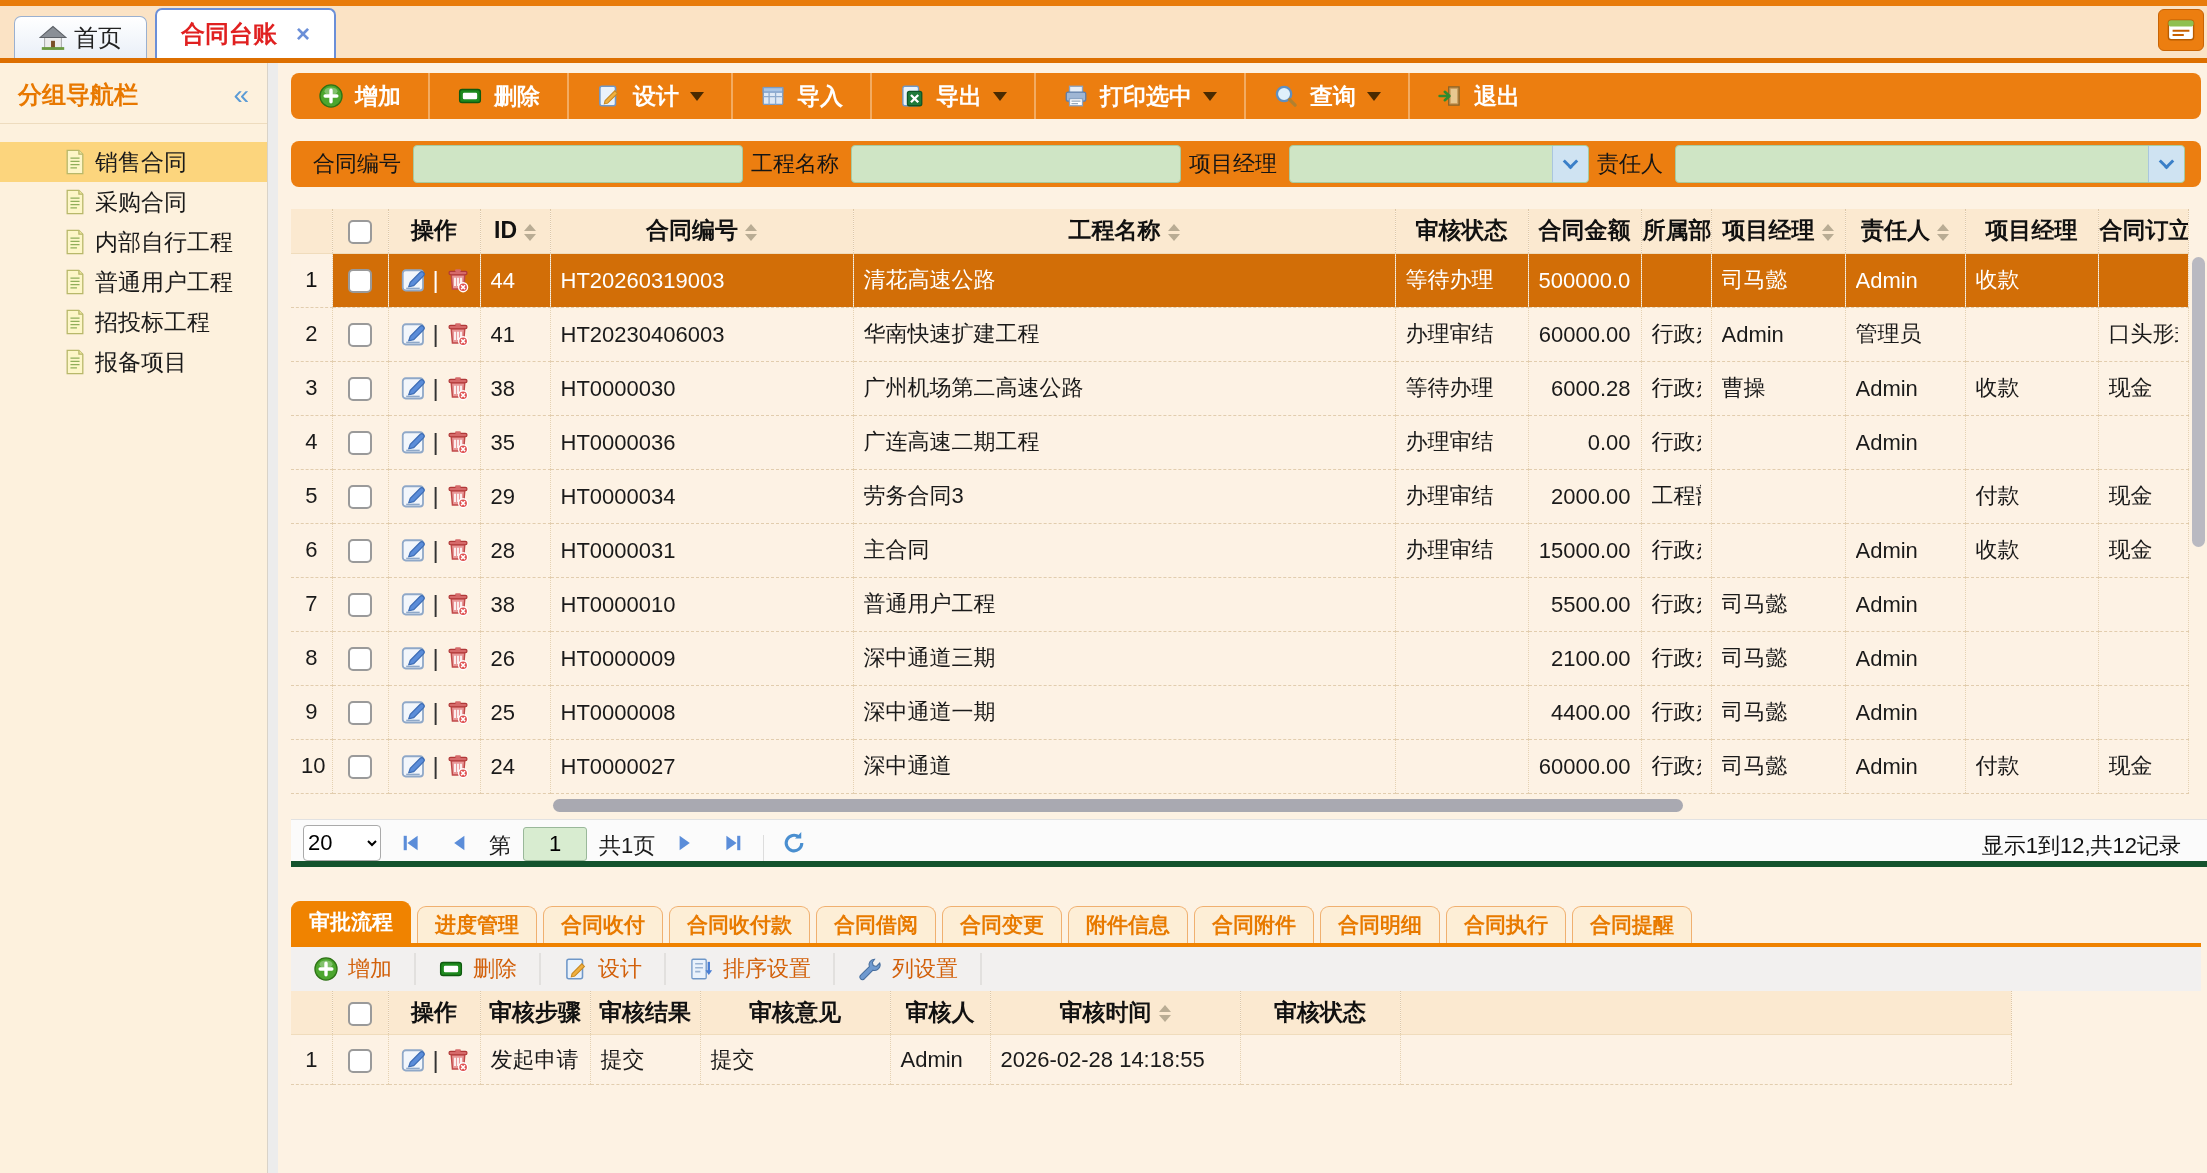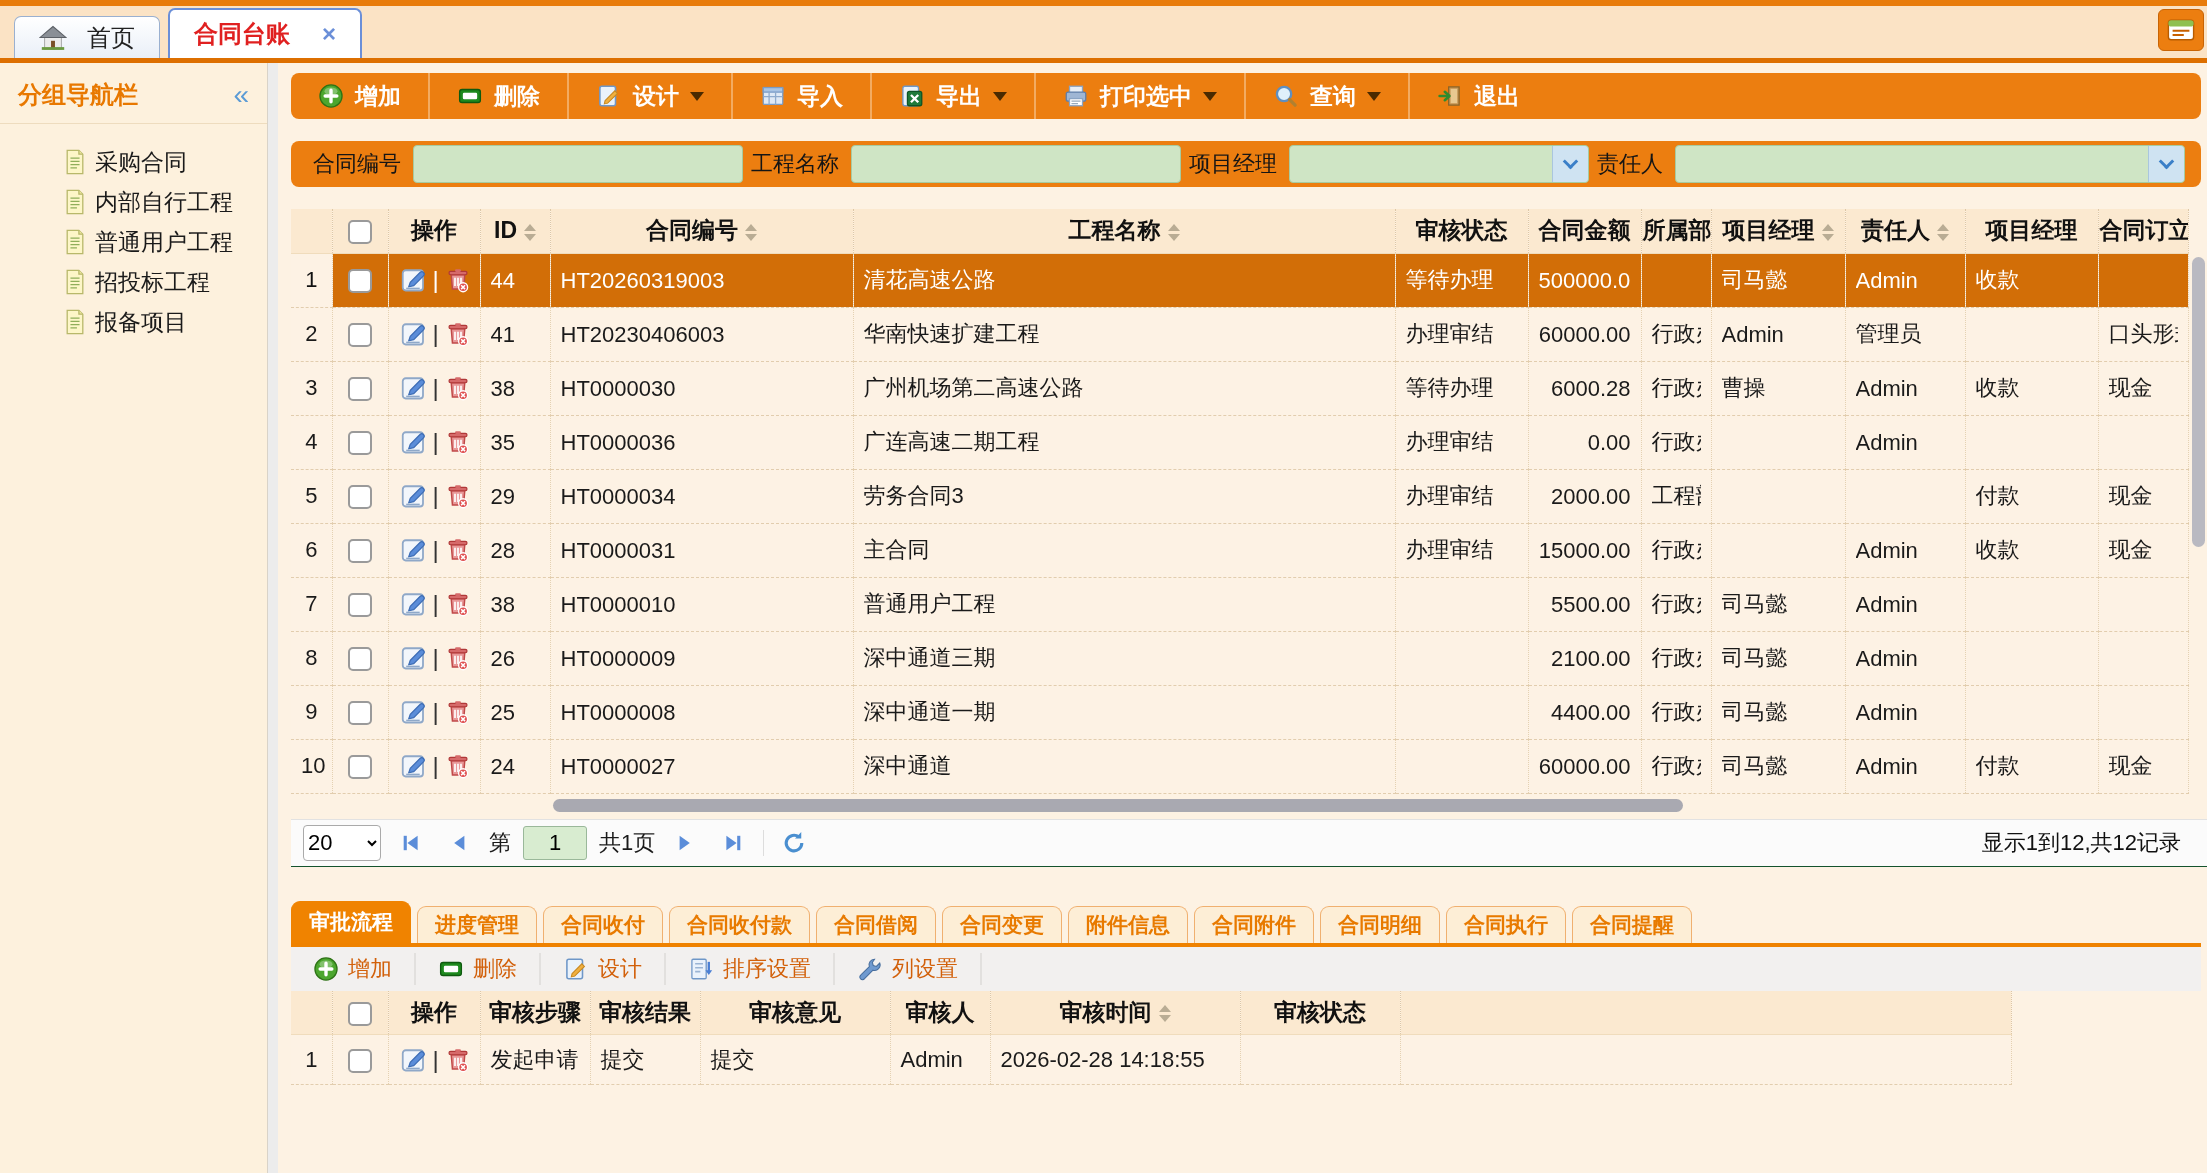--- a/index.html
+++ b/index.html
@@ -2,21 +2,21 @@
 <html><head>
 <meta charset="utf-8">
 <style>
   * { box-sizing: border-box; }
   html,body { margin:0; padding:0; width:2207px; height:1173px; overflow:hidden;
     font-family:"Liberation Sans","DejaVu Sans",sans-serif; background:#fdf2e3; color:#1a1a1a; }
 
   
   .top-strip { height:6px; background:#e87c0c; }
   .tabbar { height:52px; background:#fbe3c5; display:flex; align-items:flex-end; padding-left:14px; position:relative; }
-  .tab { height:42px; display:flex; align-items:center; gap:20px; padding:0 24px;
+  .tab { height:42px; display:flex; align-items:center; gap:7px; padding:0 24px;
     border:1px solid #9ab0d0; border-bottom:none; border-radius:7px 7px 0 0;
     background:linear-gradient(#ffffff,#e9eff8); font-size:24px; color:#222; margin-right:8px; cursor:default; }
   .tab.active { background:#fff; border:2px solid #6b8fd8; border-bottom:none; height:50px;
     color:#e02020; font-weight:bold; }
   .tab .close { color:#6b8fd8; font-weight:bold; margin-left:12px; font-size:24px; }
   .corner-btn { position:absolute; right:3px; top:3px; width:46px; height:42px; background:#ec7e10;
     border-radius:6px; display:flex; align-items:center; justify-content:center; border:1px solid #c86404; }
   .main-divider { height:5px; background:#dd6f00; }
 
   
@@ -72,22 +72,22 @@
   .sort .up { width:0;height:0;border:6px solid transparent; border-bottom:7px solid #b9ac94; border-top:0; }
   .sort .dn { width:0;height:0;border:6px solid transparent; border-top:7px solid #b9ac94; border-bottom:0; }
   th .hflex { display:inline-flex; align-items:center; }
 
   .v-scroll { width:14px; margin-left:3px; }
   .vthumb { margin-top:48px; height:290px; width:13px; background:#b9b9c1; border-radius:7px; }
   .h-scroll { margin-top:4px; height:16px; width:1910px; position:relative; }
   .hthumb { position:absolute; left:262px; top:1px; width:1130px; height:13px; background:#a9a9b1; border-radius:7px; }
 
   
-  .pagebar { margin-top:5px; height:48px; background:#fbfbfb; border-top:1px solid #e2e2e2; border-bottom:1px solid #14532d;
-    display:flex; align-items:center; gap:12px; padding-left:12px; width:1916px; font-size:22px; }
+  .pagebar { margin-top:5px; height:48px; background:#fbfbfb; border-top:1px solid #e2e2e2; border-bottom:6px solid #14532d;
+    display:flex; align-items:flex-end; gap:12px; padding-left:12px; width:1916px; font-size:22px; }
   select.pagesize { width:78px; height:36px; font-size:22px; border:1px solid #aaa; border-radius:4px; background:#fff; }
   .navbtn { width:36px; height:36px; display:flex; align-items:center; justify-content:center; cursor:pointer; }
   .pinput { width:64px; height:34px; background:#d8ecd0; border:1px solid #9ab89a; text-align:center; font-size:22px; border-radius:3px; }
   .pagesummary { margin-left:auto; margin-right:26px; color:#111; }
   .vdiv { width:1px; height:26px; background:#ddd; }
 
   .gap { height:34px; }
 
   
   .detail-tabs { display:flex; align-items:flex-end; gap:6px; border-bottom:4px solid #ef8200; width:1910px; height:46px; }
@@ -133,20 +133,30 @@
 
 <div class="app">
 
   <aside class="sidebar">
     <div class="sidebar-header">
       <span class="sidebar-title">分组导航栏</span>
       <span class="collapse">«</span>
     </div>
     <div class="tree">
       <div id="tree-items">
+          <div class="tree-item selected">
+            <span class="ic">
+              <svg width="22" height="26" viewBox="0 0 16 20">
+                <path d="M2 1h9l3 3v15H2z" fill="#fdf6c8" stroke="#b8b86a"></path>
+                <path d="M11 1v3h3" fill="#eee6a0" stroke="#b8b86a"></path>
+                <path d="M4.5 7h7M4.5 9.5h7M4.5 12h7M4.5 14.5h5" stroke="#8fae5a" stroke-width="1.1"></path>
+              </svg>
+            </span>
+            <span>销售合同</span>
+          </div>
           <div class="tree-item">
             <span class="ic">
               <svg width="22" height="26" viewBox="0 0 16 20">
                 <path d="M2 1h9l3 3v15H2z" fill="#fdf6c8" stroke="#b8b86a"></path>
                 <path d="M11 1v3h3" fill="#eee6a0" stroke="#b8b86a"></path>
                 <path d="M4.5 7h7M4.5 9.5h7M4.5 12h7M4.5 14.5h5" stroke="#8fae5a" stroke-width="1.1"></path>
               </svg>
             </span>
             <span>采购合同</span>
           </div>

